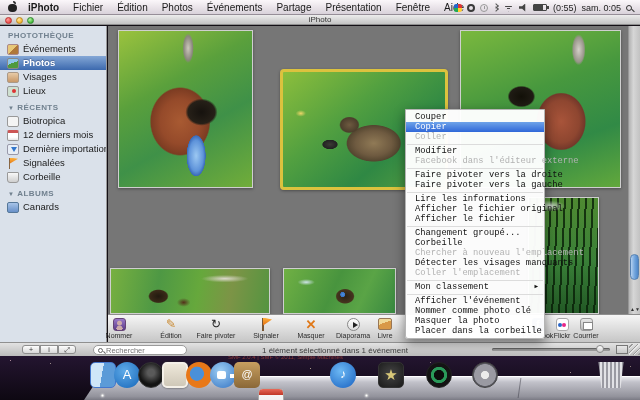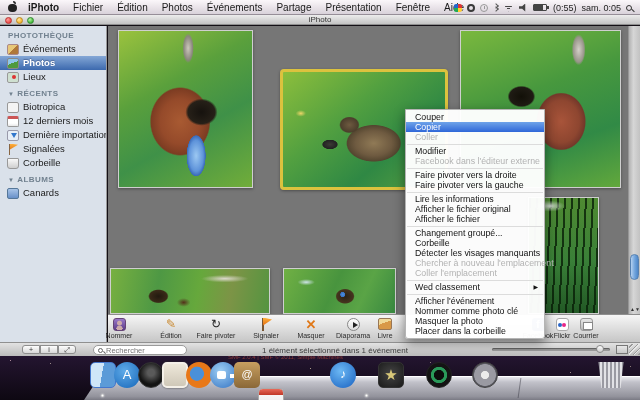--- a/index.html
+++ b/index.html
@@ -179,21 +179,21 @@
 .size-ico { position:absolute; left:616px; top:345px; width:12px; height:9px; border:1px solid #777;
   background:linear-gradient(#e8e8e8,#c8c8c8); z-index:6; }
 .grip { position:absolute; right:0px; top:344px; width:11px; height:11px; z-index:6;
   background:repeating-linear-gradient(135deg, transparent 0 2px, #9a9a9a 2px 3px, #e8e8e8 3px 4px); }
 
 
 .ctx { position:absolute; left:405px; top:109px; width:140px; z-index:60;
   background:rgba(255,255,255,.97); border:1px solid #b4b4b4; border-radius:0 0 3px 3px;
   box-shadow:0 4px 12px rgba(0,0,0,.45); padding:2px 0; }
 .ctx-item { height:10px; line-height:10px; font-size:8.8px; color:#111; padding:0 6px 0 9px;
-  white-space:nowrap; display:flex; justify-content:space-between; align-items:center; }
+  white-space:nowrap; display:flex; justify-content:space-between; align-items:center;font-family:Liberation Mono, monospace; }
 .ctx-item.hl { background:linear-gradient(#6ea3e9,#2f67d8); color:#fff; }
 .ctx-item.dis { color:#b2b2b2; }
 .ctx-sep { height:1px; background:#dcdcdc; margin:1.5px 1px; }
 .ctx-sub { font-size:6px; }
 
 
 .desktop { position:absolute; left:0; top:356px; width:640px; height:44px;
   background:linear-gradient(#241530,#0e0812); overflow:hidden; }
 .stars { position:absolute; left:10px; top:4px; width:1px; height:1px; background:#a89;
   box-shadow:40px 3px #988,120px 14px #766,300px 8px #a98,420px 2px #877,560px 12px #988,200px 18px #655,620px 6px #877; }
@@ -269,20 +269,24 @@
     <div class="sb-header">PHOTOTHÈQUE</div>
     <div class="sb-item">
       <span class="sb-ico i-events"></span>
       <span>Événements</span>
       </div>
     <div class="sb-item sel">
       <span class="sb-ico i-photos"></span>
       <span>Photos</span>
       </div>
     <div class="sb-item">
+      <span class="sb-ico i-faces"></span>
+      <span>Visages</span>
+      </div>
+    <div class="sb-item">
       <span class="sb-ico i-places"></span>
       <span>Lieux</span>
       </div>
     <div class="sb-header" style="padding-left:14px;">
       <span class="sb-disc">▼</span>
       <span>RÉCENTS</span>
       </div>
     <div class="sb-item">
       <span class="sb-ico i-frame"></span>
       <span>Biotropica</span>
@@ -417,26 +421,26 @@
     <div class="ctx-sep"></div>
     <div class="ctx-item">Faire pivoter vers la droite</div>
     <div class="ctx-item">Faire pivoter vers la gauche</div>
     <div class="ctx-sep"></div>
     <div class="ctx-item">Lire les informations</div>
     <div class="ctx-item">Afficher le fichier original</div>
     <div class="ctx-item">Afficher le fichier</div>
     <div class="ctx-sep"></div>
     <div class="ctx-item">Changement groupé...</div>
     <div class="ctx-item">Corbeille</div>
+    <div class="ctx-item dis">Chercher à nouveau l'emplacement</div>
     <div class="ctx-item">Détecter les visages manquants</div>
-    <div class="ctx-item dis">Chercher à nouveau l'emplacement</div>
     <div class="ctx-item dis">Coller l'emplacement</div>
     <div class="ctx-sep"></div>
     <div class="ctx-item">
-      <span>Wed classement</span>
+      <span>Mon classement</span>
       <span class="ctx-sub">▶</span>
       </div>
     <div class="ctx-sep"></div>
     <div class="ctx-item">Afficher l'événement</div>
     <div class="ctx-item">Nommer comme photo clé</div>
     <div class="ctx-item">Masquer la photo</div>
     <div class="ctx-item">Placer dans la corbeille</div>
   </div>
 
   <div class="desktop">

